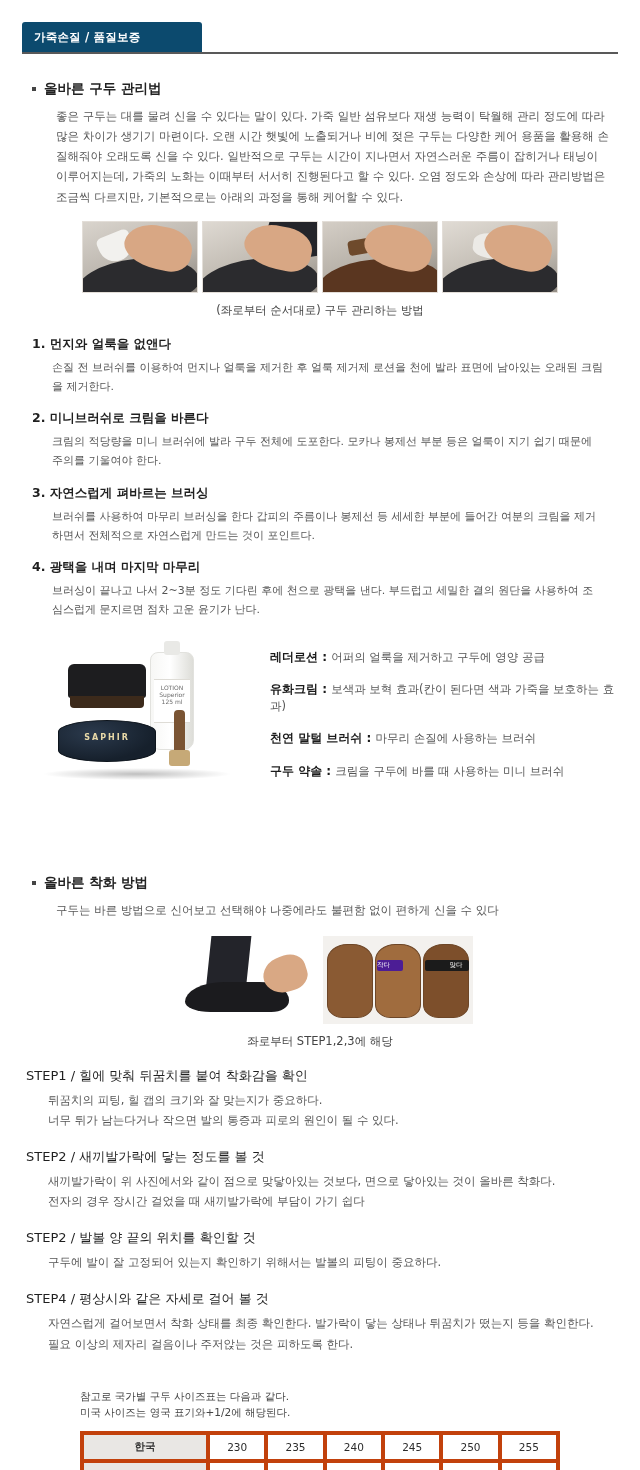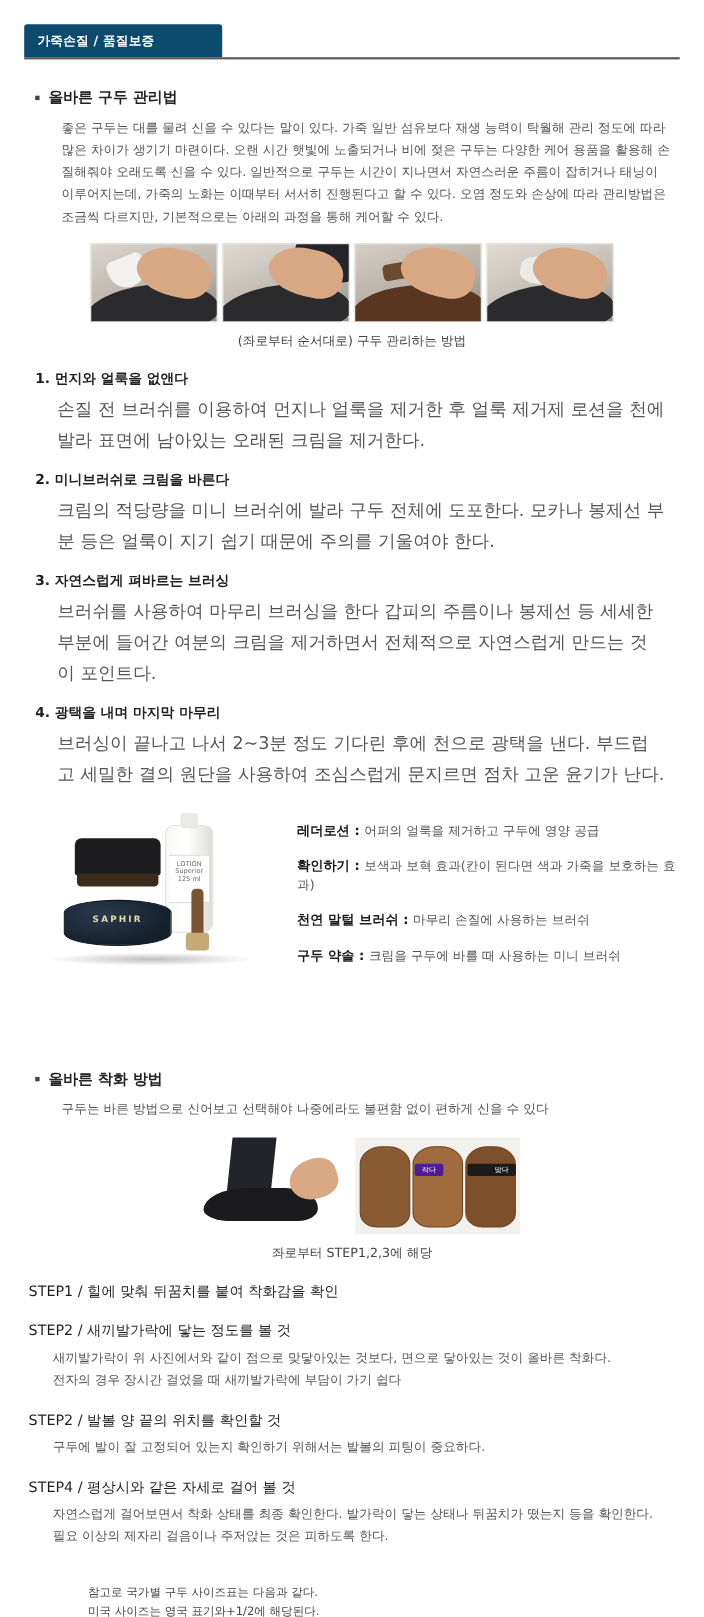--- a/index.html
+++ b/index.html
@@ -183,21 +183,21 @@
   .step-head {
     font-size: 12.5px;
     font-weight: bold;
     color: #1f1f1f;
     padding-left: 10px;
   }
   .step-body {
     margin-top: 5px;
     padding-left: 30px;
     padding-right: 14px;
-    font-size: 16px;
+    font-size: 11px;
     line-height: 1.75;
     color: #555;
   }
 
   
   .product-block {
     margin-top: 26px;
     display: flex;
     align-items: center;
     min-height: 150px;
@@ -386,21 +386,20 @@
   .p2b .s1 { left: 4px; }
   .p2b .s2 { left: 52px; background:#a06c3e; }
   .p2b .s3 { left: 100px; background:#7d4f2b; }
   .tagred {
     position: absolute;
     width: 26px;
     height: 11px;
     background: #4c1d95;
     color: #fff;
     font-size: 6.5px;
-    text-align: center;
     line-height: 11px;
     border-radius: 2px;
   }
   .tagblk {
     position: absolute;
     width: 26px;
     height: 11px;
     background: #1b1b1b;
     color: #fff;
     font-size: 6.5px;
@@ -554,21 +553,21 @@
         </div>
         <div class="pi-mb-handle"></div>
         <div class="pi-mb-head"></div>
       </div>
 
       <div class="product-list">
         <div class="product-row">
           <b>레더로션</b><b> : </b><span>어퍼의 얼룩을 제거하고 구두에 영양 공급</span>
         </div>
         <div class="product-row">
-          <b>확인하기</b><b> : </b><span>보색과 보혁 효과(칸이 된다면 색과 가죽을 보호하는 효과)</span>
+          <b>유화크림</b><b> : </b><span>보색과 보혁 효과(칸이 된다면 색과 가죽을 보호하는 효과)</span>
         </div>
         <div class="product-row">
           <b>천연 말털 브러쉬</b><b> : </b><span>마무리 손질에 사용하는 브러쉬</span>
         </div>
         <div class="product-row">
           <b>구두 약솔</b><b> : </b><span>크림을 구두에 바를 때 사용하는 미니 브러쉬</span>
         </div>
       </div>
     </div>
 
@@ -591,20 +590,22 @@
         <div class="sole s3"></div>
         <div class="tagred" style="left:54px; top:24px;">작다</div>
         <div class="tagblk" style="left:102px; top:24px;padding-left:18px;">맞다</div>
       </div>
     </div>
 
     <div class="caption">좌로부터 STEP1,2,3에 해당</div>
 
     <div class="stepbig">
       <div class="stepbig-head">STEP1 / 힐에 맞춰 뒤꿈치를 붙여 착화감을 확인</div>
+      <div class="stepbig-body" style="white-space:pre-line;">뒤꿈치의 피팅, 힐 캡의 크기와 잘 맞는지가 중요하다.
+너무 뒤가 남는다거나 작으면 발의 통증과 피로의 원인이 될 수 있다.</div>
     </div>
     <div class="stepbig">
       <div class="stepbig-head">STEP2 / 새끼발가락에 닿는 정도를 볼 것</div>
       <div class="stepbig-body" style="white-space:pre-line;">새끼발가락이 위 사진에서와 같이 점으로 맞닿아있는 것보다, 면으로 닿아있는 것이 올바른 착화다.
 전자의 경우 장시간 걸었을 때 새끼발가락에 부담이 가기 쉽다</div>
     </div>
     <div class="stepbig">
       <div class="stepbig-head">STEP2 / 발볼 양 끝의 위치를 확인할 것</div>
       <div class="stepbig-body" style="white-space:pre-line;">구두에 발이 잘 고정되어 있는지 확인하기 위해서는 발볼의 피팅이 중요하다.</div>
     </div>

